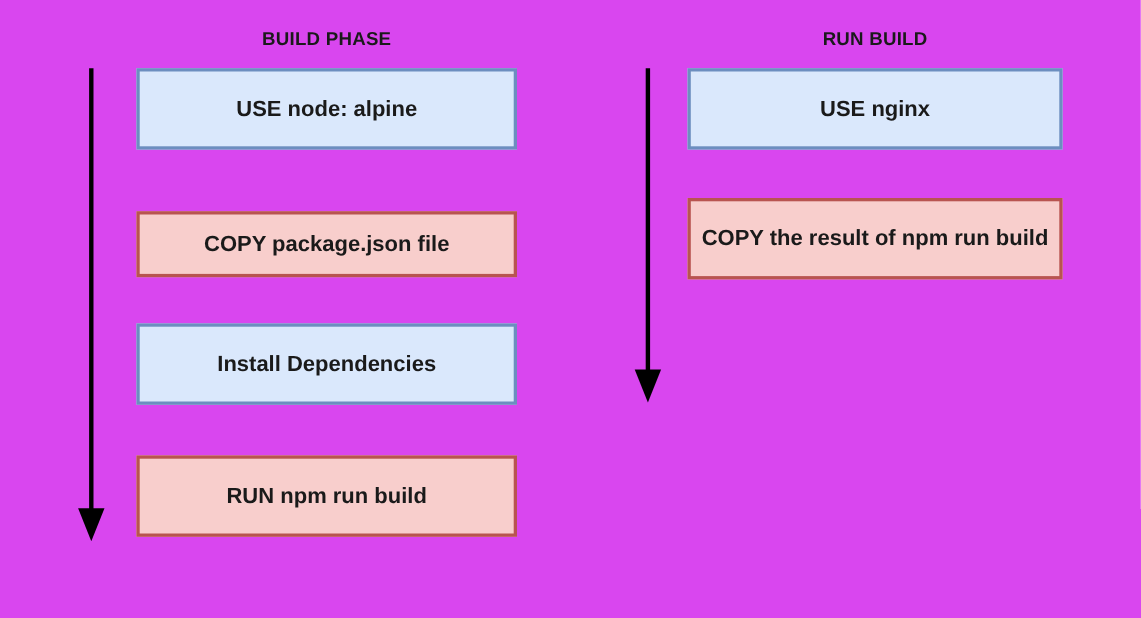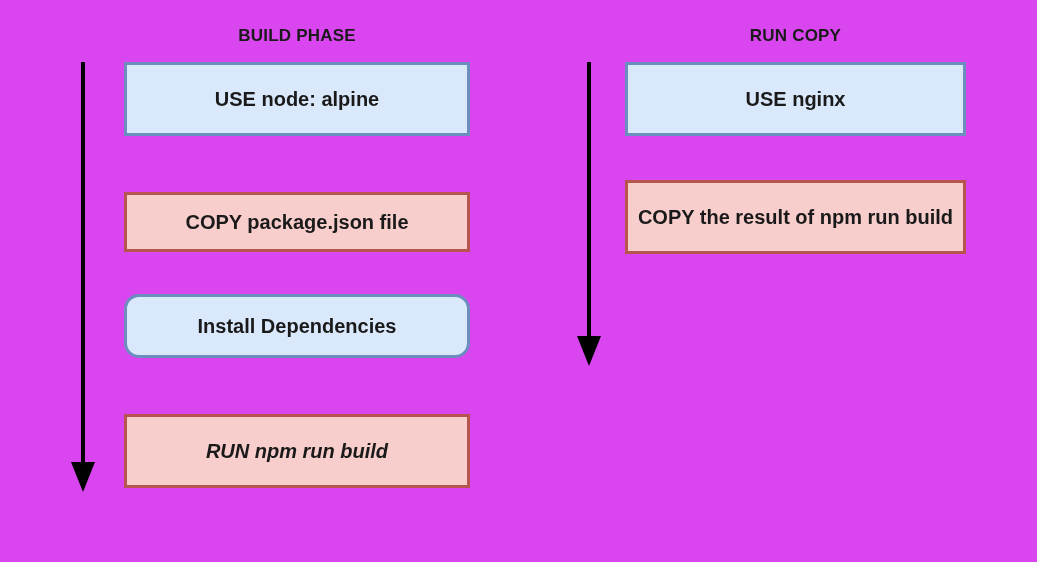--- a/index.html
+++ b/index.html
@@ -97,29 +97,29 @@
   </svg>
 
   <div class="step-box blue" style="left:124px; top:62px; width:346px; height:74px;">
     <span class="step-label">USE node: alpine</span>
   </div>
 
   <div class="step-box red" style="left:124px; top:192px; width:346px; height:60px;">
     <span class="step-label">COPY package.json file</span>
   </div>
 
-  <div class="step-box blue" style="left:124px; top:294px; width:346px; height:64px;border-radius:15px;">
+  <div class="step-box blue" style="left:124px; top:294px; width:346px; height:74px;">
     <span class="step-label">Install Dependencies</span>
   </div>
 
-  <div class="step-box red" style="left:124px; top:414px; width:346px; height:74px;font-style:italic;">
+  <div class="step-box red" style="left:124px; top:414px; width:346px; height:74px;">
     <span class="step-label">RUN npm run build</span>
   </div>
 
-  <div class="phase-title" id="title-run">RUN COPY</div>
+  <div class="phase-title" id="title-run">RUN BUILD</div>
 
   <svg class="flow-arrow" id="arrow-run" style="left:569px; top:56px;" width="40" height="320" viewBox="0 0 40 320">
     <line x1="20" y1="6" x2="20" y2="288" stroke="#000000" stroke-width="4"></line>
     <polygon points="20,310 8,280 32,280" fill="#000000"></polygon>
   </svg>
 
   <div class="step-box red" style="left:625px; top:180px; width:341px; height:74px;">
     <span class="step-label">COPY the result of npm run build</span>
   </div>
 

